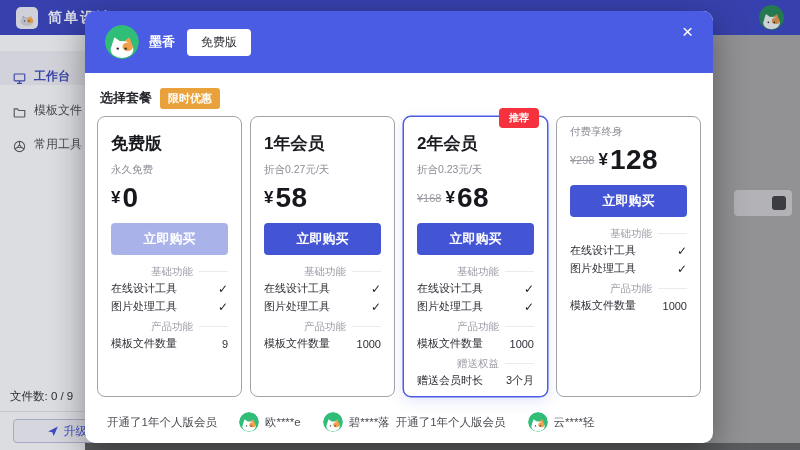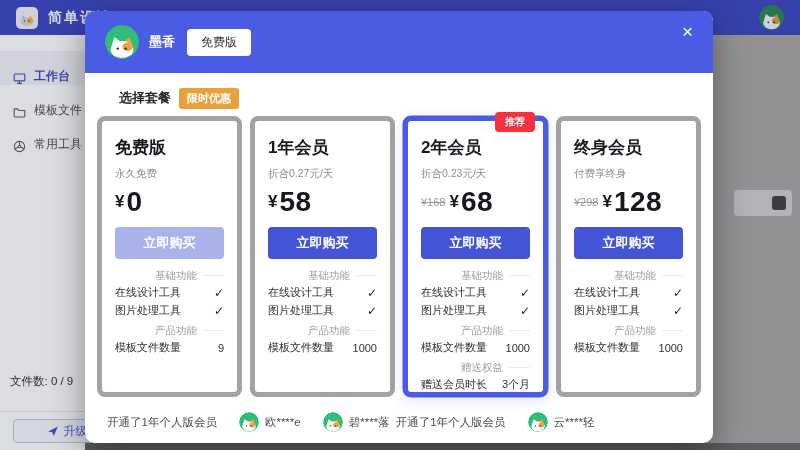--- a/index.html
+++ b/index.html
@@ -13,44 +13,44 @@
   .topbar{position:absolute;left:0;top:0;width:800px;height:35px;background:#3741ad;display:flex;align-items:center;z-index:1;}
   .logo-tile{width:22px;height:22px;border-radius:5px;background:#cfd0da;margin-left:16px;display:flex;align-items:center;justify-content:center;overflow:hidden;}
   .app-title{color:#d9dbe8;font-size:14px;font-weight:bold;margin-left:10px;letter-spacing:2px;}
   .topbar-avatar{position:absolute;right:16px;top:5px;width:25px;height:25px;border-radius:50%;overflow:hidden;}
 
   .sidebar{position:absolute;left:0;top:35px;width:88px;height:415px;background:#dcdde1;z-index:1;}
   .side-item{display:flex;align-items:flex-end;height:34px;padding-left:13px;gap:8px;font-size:12px;color:#47484e;cursor:pointer;}
   .side-item:first-child{margin-top:16px;}
   .side-item.active{color:#3a45a8;font-weight:bold;background:#d2d3da;}
   .side-item svg{flex:none;}
-  .file-count{position:absolute;left:10px;bottom:61px;font-size:11.5px;color:#2c2d31;white-space:nowrap;}
+  .file-count{position:absolute;left:10px;bottom:46px;font-size:11.5px;color:#2c2d31;white-space:nowrap;}
   .sidebar-divider{position:absolute;left:0;bottom:38px;width:88px;border-top:1px solid #c6c7cb;}
   .upgrade-btn{position:absolute;left:13px;bottom:7px;width:108px;height:24px;border:1px solid #a3aac6;background:#d6d7de;border-radius:4px;color:#3b4cc4;font-size:12px;display:flex;align-items:center;justify-content:center;gap:5px;font-family:inherit;cursor:pointer;}
 
   .bg-panel{position:absolute;right:8px;top:190px;width:58px;height:26px;background:#b3b3b7;border-radius:4px;z-index:1;}
   .bg-panel-dark{position:absolute;right:6px;top:6px;width:14px;height:14px;background:#3c3d40;border-radius:3px;}
   .bottom-strip{position:absolute;left:85px;top:443px;width:715px;height:7px;background:#5a5b5e;z-index:1;}
 
   
   .modal{position:absolute;left:85px;top:11px;width:628px;height:432px;background:#fff;border-radius:10px;overflow:hidden;
     box-shadow:0 10px 34px rgba(0,0,0,.38);z-index:5;}
   .modal-header{height:62px;background:#4a5ce4;display:flex;align-items:center;padding:0 16px;position:relative;}
   .m-avatar{width:34px;height:34px;border-radius:50%;overflow:hidden;margin-left:4px;flex:none;}
   .m-name{color:#fff;font-size:13px;font-weight:bold;margin-left:10px;}
   .m-badge{background:#fff;border-radius:4px;padding:5px 14px;font-size:12px;color:#33343c;margin-left:12px;}
   .m-close{position:absolute;right:14px;top:10px;color:#fff;font-size:19px;line-height:1;background:none;border:none;cursor:pointer;font-family:inherit;}
 
   .modal-body{padding:0 12px;}
   .tab-row{display:flex;align-items:center;margin:15px 0 0 3px;height:20px;}
-  .tab-title{font-size:13px;font-weight:bold;color:#27282e;margin-left:19px;}
+  .tab-title{font-size:13px;font-weight:bold;color:#27282e;}
   .promo-badge{background:#e9a23b;color:#fff;font-size:11px;font-weight:bold;padding:3px 8px;border-radius:3px;margin-left:8px;}
 
   .cards{display:flex;gap:8px;margin-top:8px;}
-  .card{position:relative;width:145px;height:281px;border:5px solid #a3a3a3;border-radius:8px;background:#fff;box-sizing:border-box;padding:0 13px;overflow:visible;}
+  .card{position:relative;width:145px;height:281px;border:1px solid #a3a3a3;border-radius:8px;background:#fff;box-sizing:border-box;padding:0 13px;overflow:visible;}
   .card.recommended{border-color:#4a5ce4;box-shadow:0 0 0 0.5px #4a5ce4,0 4px 14px rgba(74,92,228,.16);}
   .rec-badge{position:absolute;top:-9px;right:8px;background:#f5313d;color:#fff;font-size:10px;font-weight:bold;padding:3px 10px;border-radius:4px;}
   .plan-title{margin-top:16px;font-size:17px;font-weight:bold;color:#191a20;line-height:22px;}
   .plan-sub{margin-top:8px;font-size:10.5px;color:#8c8d96;line-height:13px;}
   .price-row{margin-top:5px;height:34px;display:flex;align-items:center;color:#17181d;}
   .orig{font-size:11px;color:#9a9aa3;text-decoration:line-through;margin-right:4px;}
   .orig:empty{display:none;}
   .cur{font-size:17px;font-weight:bold;margin-right:2px;}
   .amt{font-size:28px;font-weight:bold;letter-spacing:.5px;}
   .buy-btn{margin-top:8px;width:100%;height:32px;border:none;border-radius:4px;background:#4355d4;color:#fff;font-size:13px;font-weight:bold;font-family:inherit;cursor:pointer;}
@@ -240,21 +240,20 @@
           </div>
           <div class="sec-title">赠送权益</div>
           <div class="feat-row">
             <span>赠送会员时长</span>
             <span class="val-num">3个月</span>
           </div>
         </div>
       </div>
 
       <div class="card">
-        <div class="plan-title">终身会员</div>
         <div class="plan-sub">付费享终身</div>
         <div class="price-row">
           <span class="orig">¥298</span>
           <span class="cur">¥</span>
           <span class="amt">128</span>
         </div>
         <button class="buy-btn">立即购买</button>
         <div class="features">
           <div class="sec-title">基础功能</div>
           <div class="feat-row">

